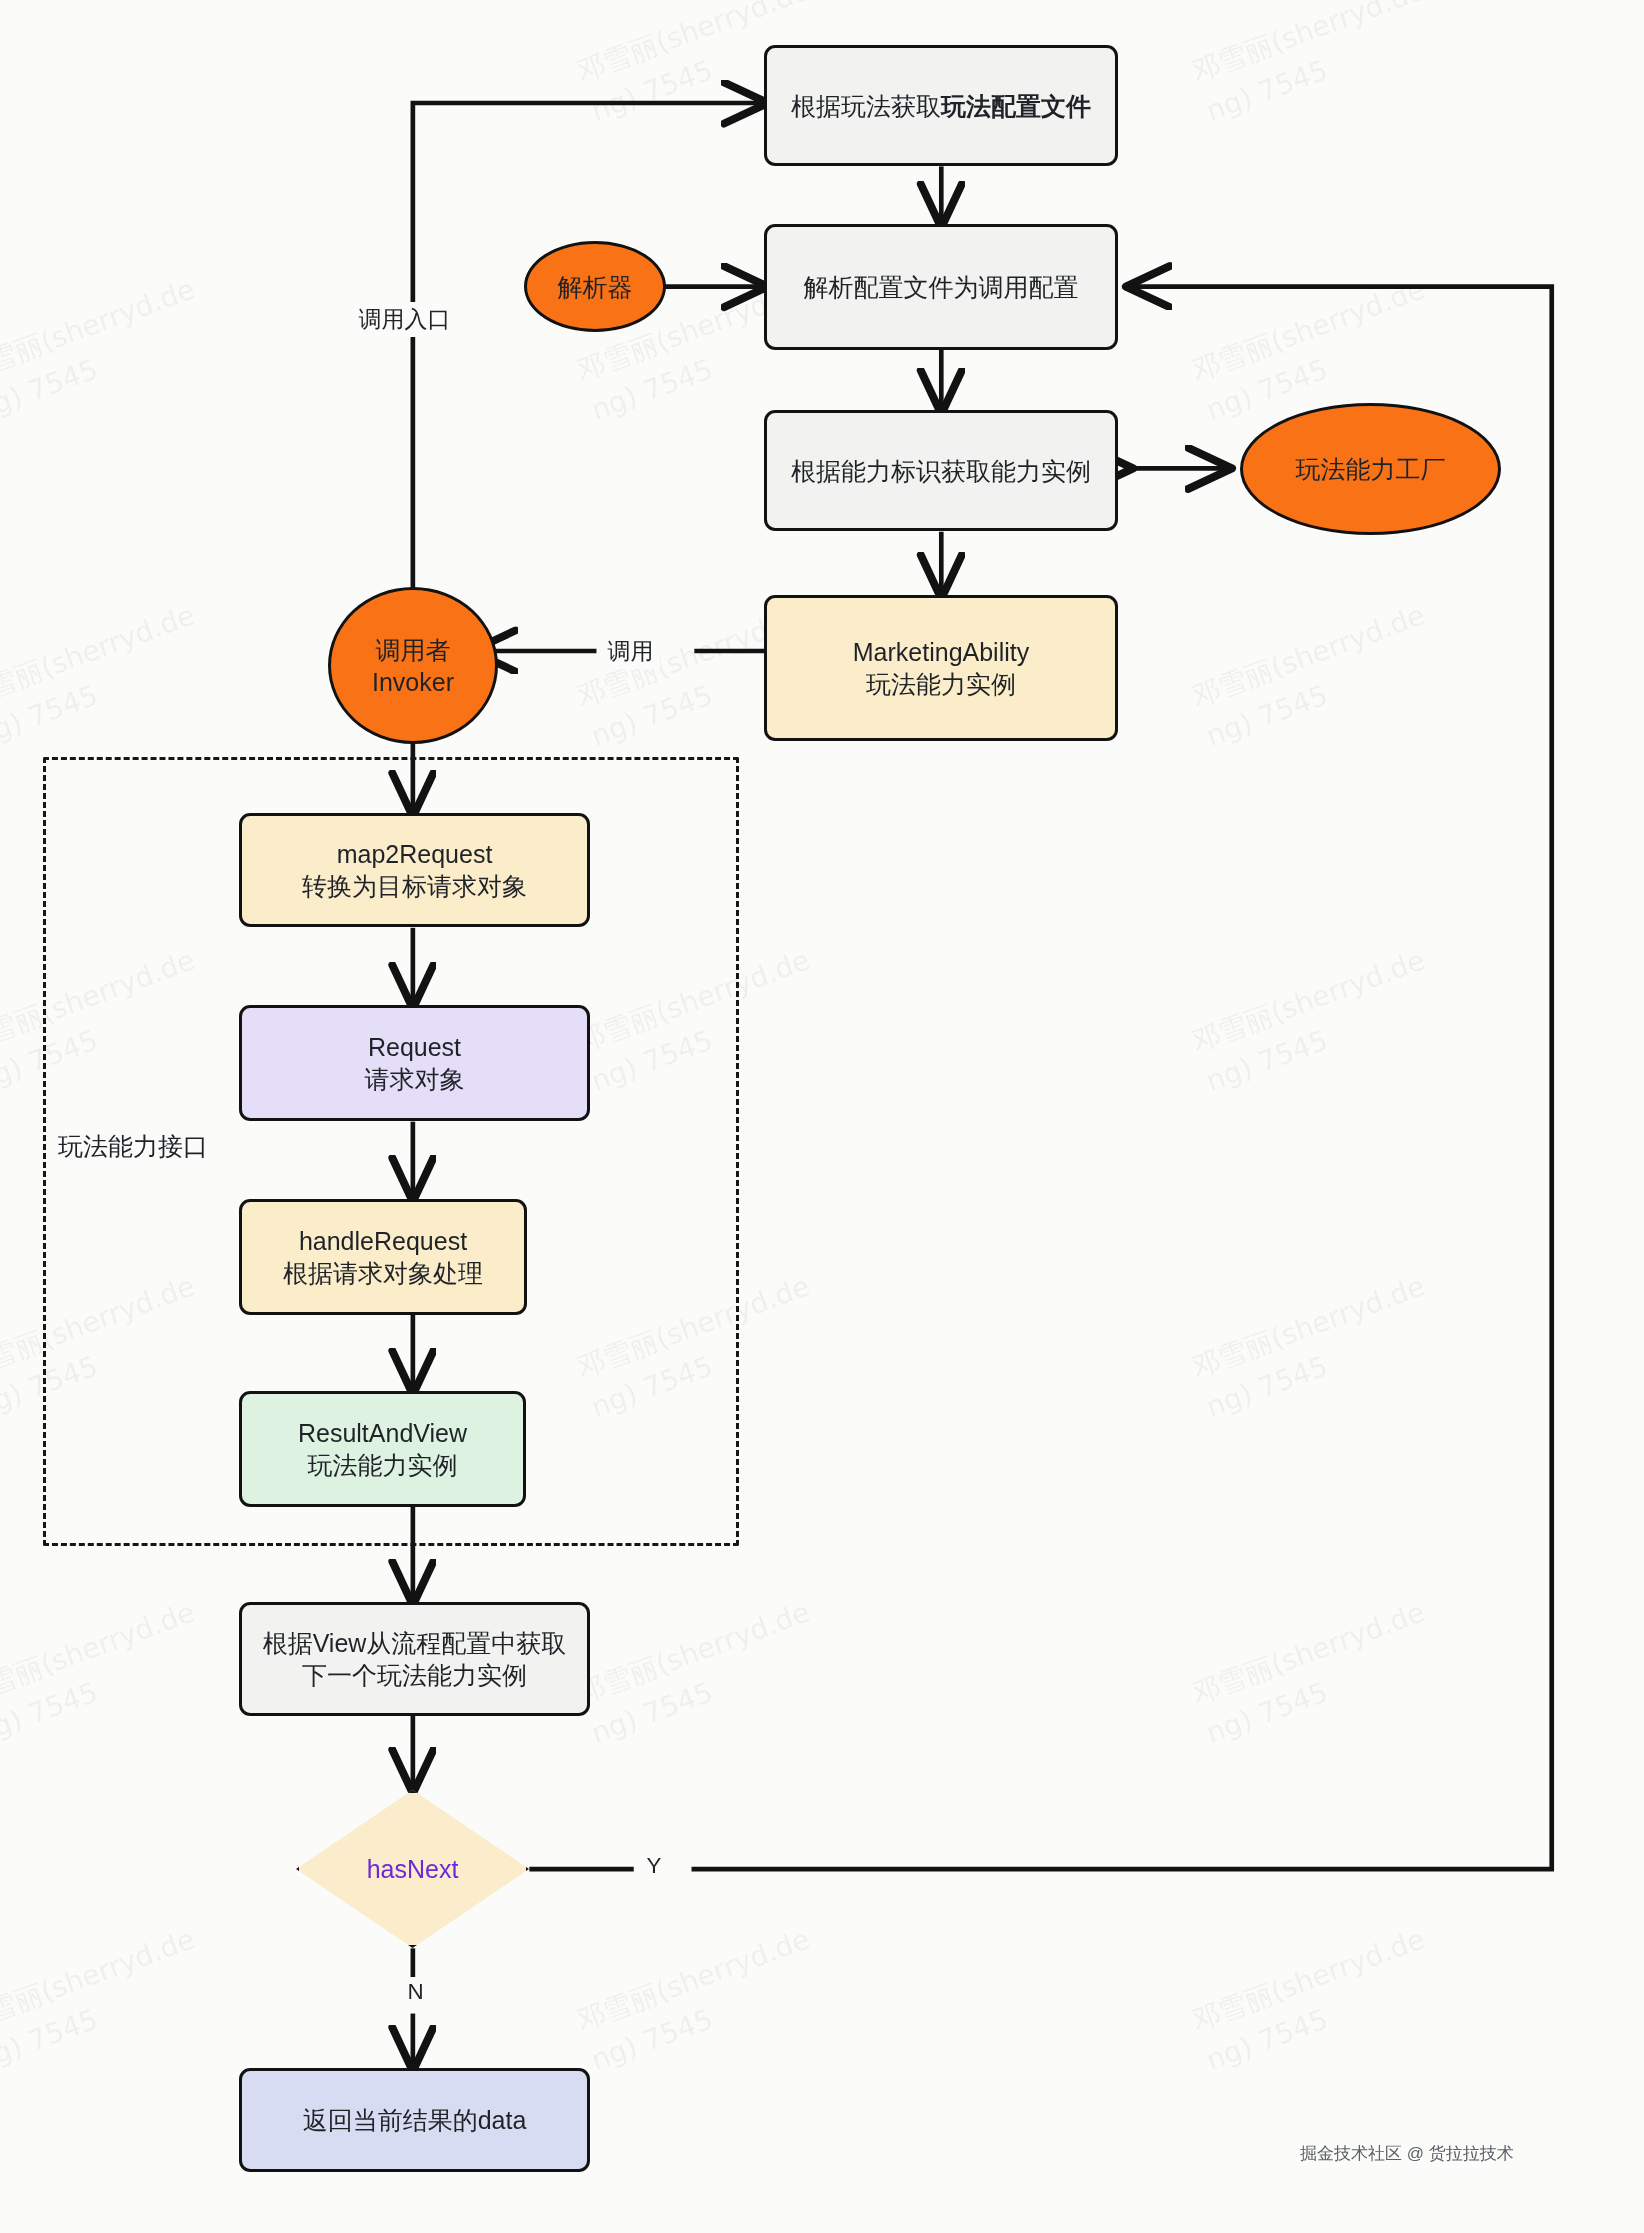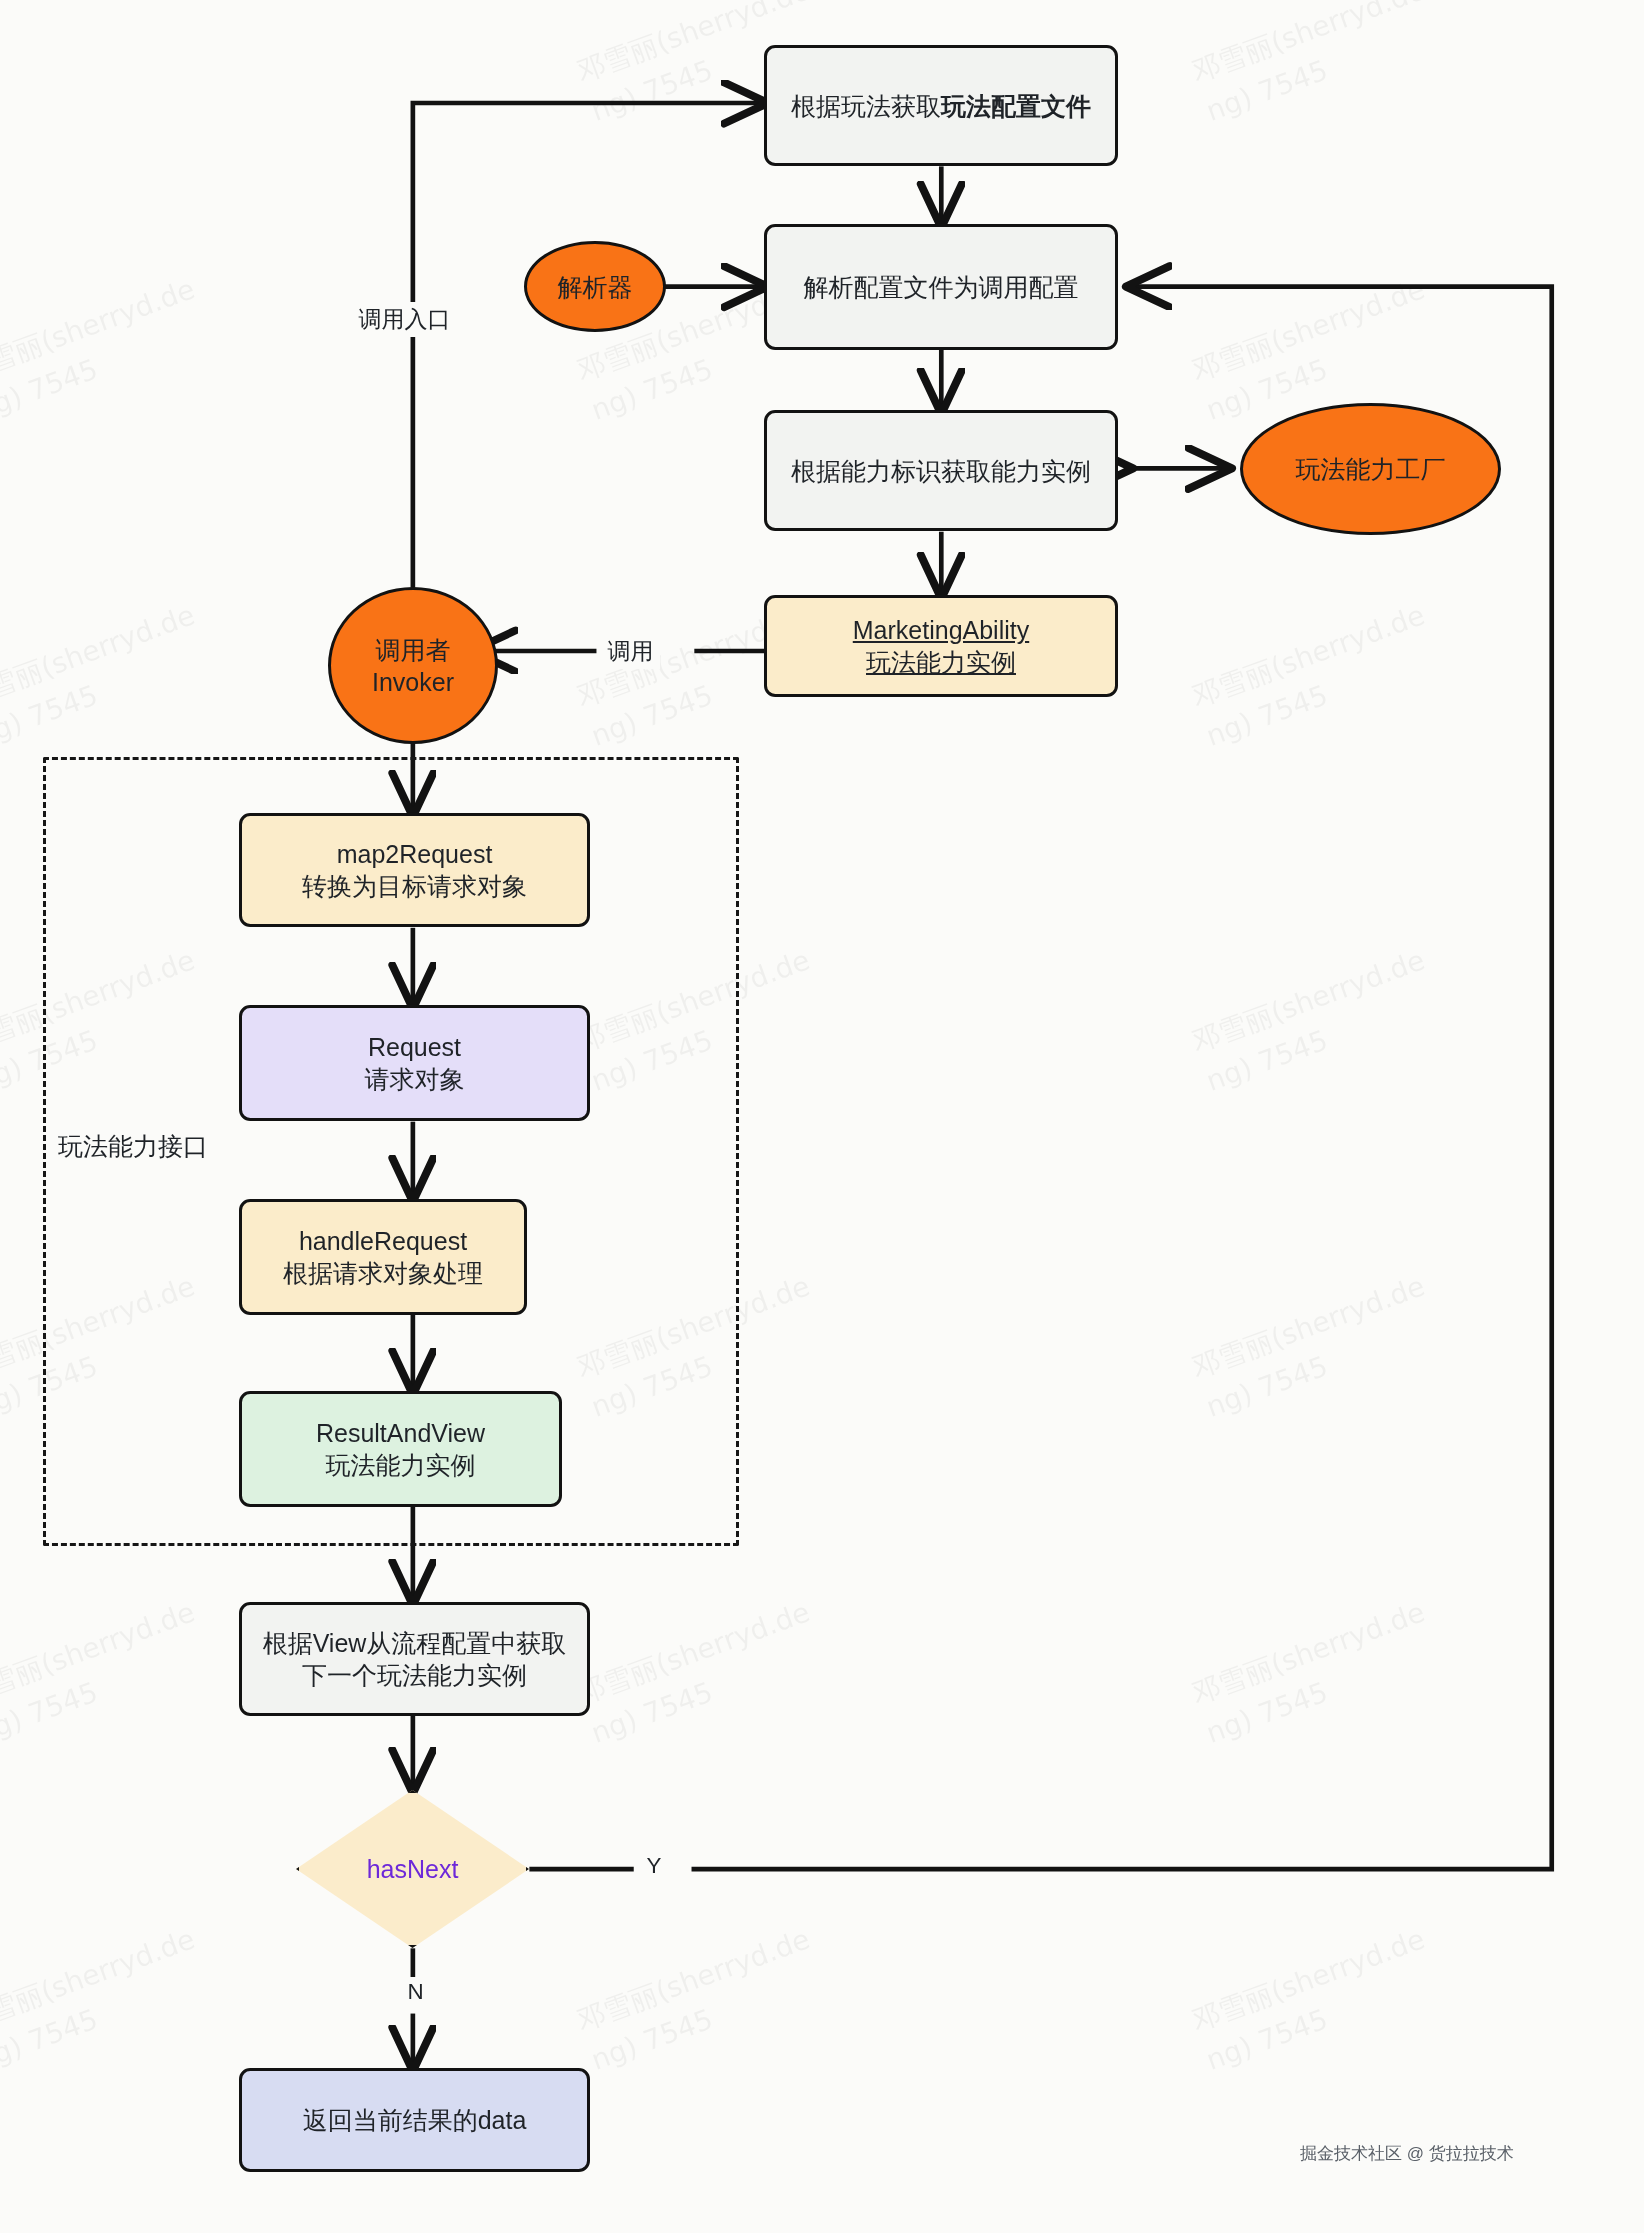--- a/index.html
+++ b/index.html
@@ -206,21 +206,21 @@
   </div>
 
   <div class="node box" style="left:764px;top:410px;width:354px;height:121px;">
     <div>根据能力标识获取能力实例</div>
   </div>
 
   <div class="node ellipse" style="left:1240px;top:403px;width:261px;height:132px;">
     <div>玩法能力工厂</div>
   </div>
 
-  <div class="node box yellow" style="left:764px;top:595px;width:354px;height:102px;text-decoration:underline;">
+  <div class="node box yellow" style="left:764px;top:595px;width:354px;height:146px;">
     <div>MarketingAbility</div>
     <div class="line2">玩法能力实例</div>
   </div>
 
   <div class="node ellipse" style="left:328px;top:587px;width:170px;height:157px;">
     <div>调用者</div>
     <div class="line2">Invoker</div>
   </div>
 
   <div class="node box yellow" style="left:239px;top:813px;width:351px;height:114px;">
@@ -231,21 +231,21 @@
   <div class="node box purple" style="left:239px;top:1005px;width:351px;height:116px;">
     <div>Request</div>
     <div class="line2">请求对象</div>
   </div>
 
   <div class="node box yellow" style="left:239px;top:1199px;width:288px;height:116px;">
     <div>handleRequest</div>
     <div class="line2">根据请求对象处理</div>
   </div>
 
-  <div class="node box green" style="left:239px;top:1391px;width:323px;height:116px;">
+  <div class="node box green" style="left:239px;top:1391px;width:287px;height:116px;">
     <div>ResultAndView</div>
     <div class="line2">玩法能力实例</div>
   </div>
 
   <div class="node box" style="left:239px;top:1602px;width:351px;height:114px;">
     <div>根据View从流程配置中获取</div>
     <div class="line2">下一个玩法能力实例</div>
   </div>
 
   <div class="diamond-wrap" style="left:296px;top:1790px;width:233px;height:158px;">

